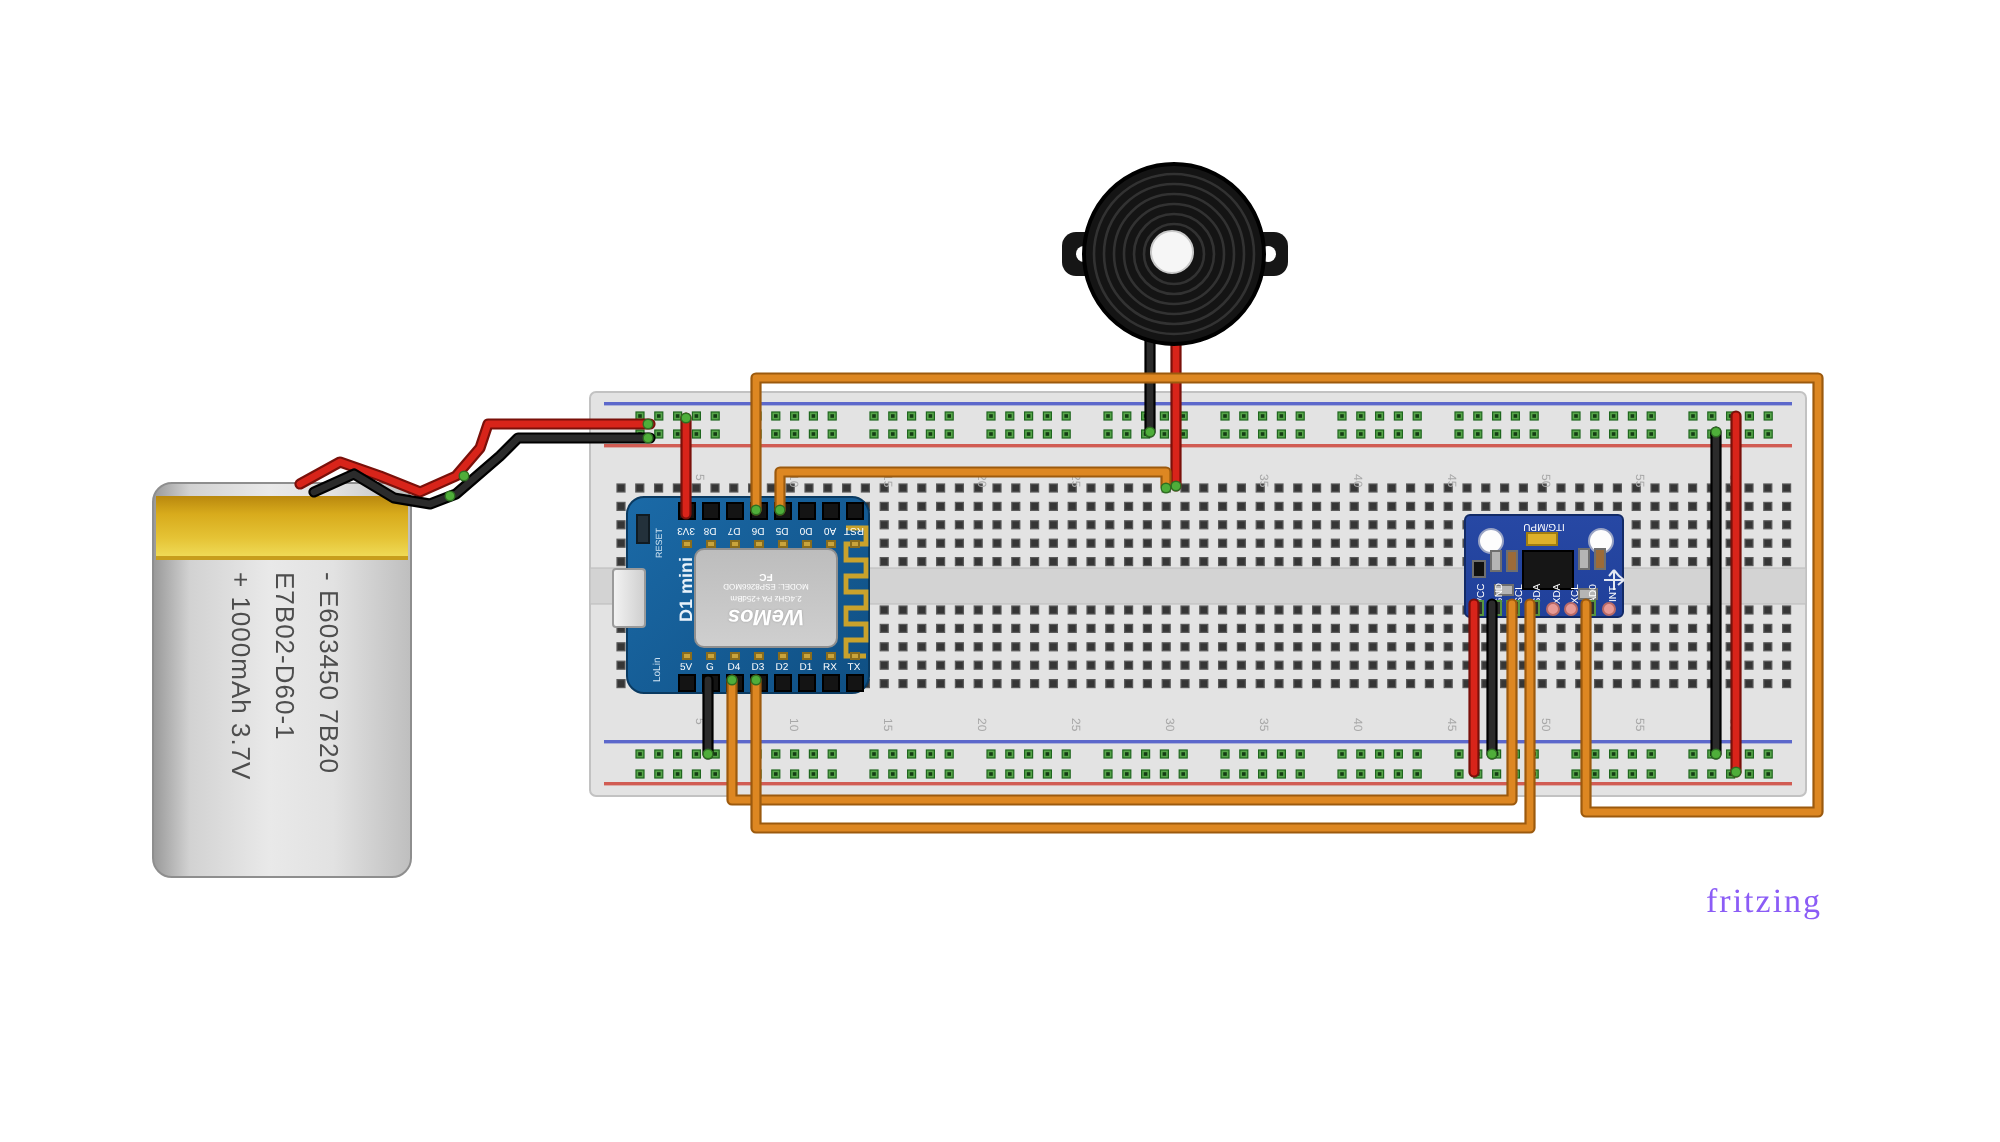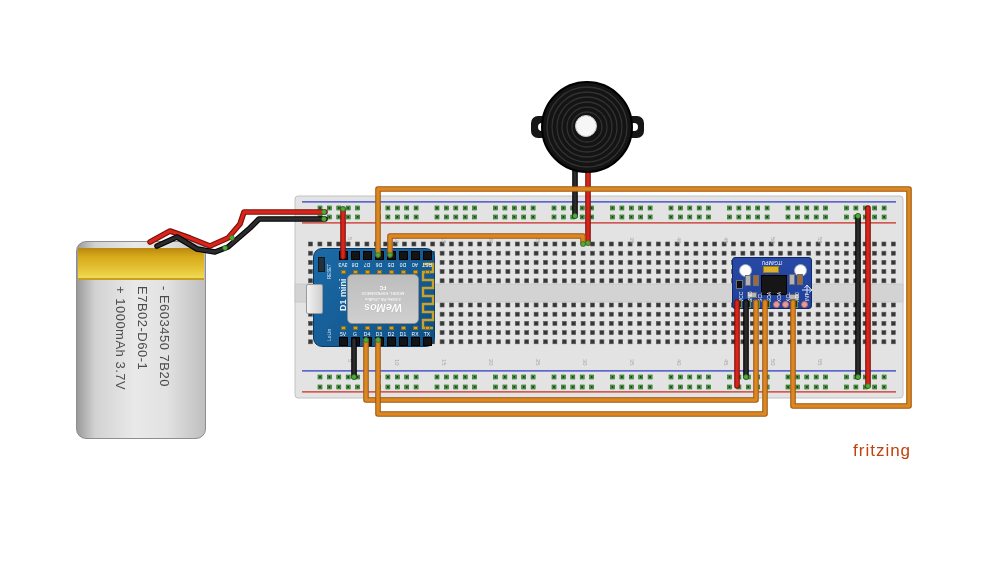--- a/index.html
+++ b/index.html
@@ -48,21 +48,21 @@
   .mpu-hole{position:absolute;width:13px;height:13px;border-radius:50%;background:#fdfdfd;border:1px solid #9aa4c4;}
   .mpu-title{position:absolute;left:0;top:2px;width:100%;text-align:center;font-size:5px;color:#fff;transform:rotate(180deg);}
   .mpu-ic{position:absolute;left:28px;top:17px;width:26px;height:20px;background:#161616;border:1px solid #000;}
   .mpu-yellow{position:absolute;left:30px;top:8px;width:16px;height:7px;background:#ddb12a;border:1px solid #a07d10;}
   .passive{position:absolute;background:#b5b5b5;border:1px solid #6f6f6f;}
   .passive.brown{background:#9c6b38;}
   .mpu-pinlabel{position:absolute;font-size:5px;color:#fff;transform:rotate(-90deg);transform-origin:center;width:16px;text-align:center;}
   .mpu-pad{position:absolute;width:7px;height:8px;background:#2e2e2e;border:1px solid #57953f;}
   .mpu-pink{position:absolute;width:7px;height:7px;border-radius:50%;background:#e79a96;border:1px solid #b96a66;}
 
-  .watermark{left:853px;top:441px;font-size:17px;color:#c2410c;letter-spacing:1px;}
+  .watermark{left:853px;top:441px;font-size:17px;color:#8b5cf6;letter-spacing:1px;font-family:Liberation Serif, serif;}
 </style>
 </head>
 <body>
 
 <div id="stage">
 
   <svg id="board-svg" width="1000" height="571">
       <rect x="295" y="196" width="608" height="202" rx="3" fill="#e3e3e3" stroke="#c2c2c2"></rect>
       <rect x="295" y="284" width="608" height="18" fill="#d3d3d3" stroke="#c0c0c0" stroke-width="0.6"></rect>
       <rect x="302" y="201" width="594" height="1.7" fill="#3a49c4" opacity="0.8"></rect>

